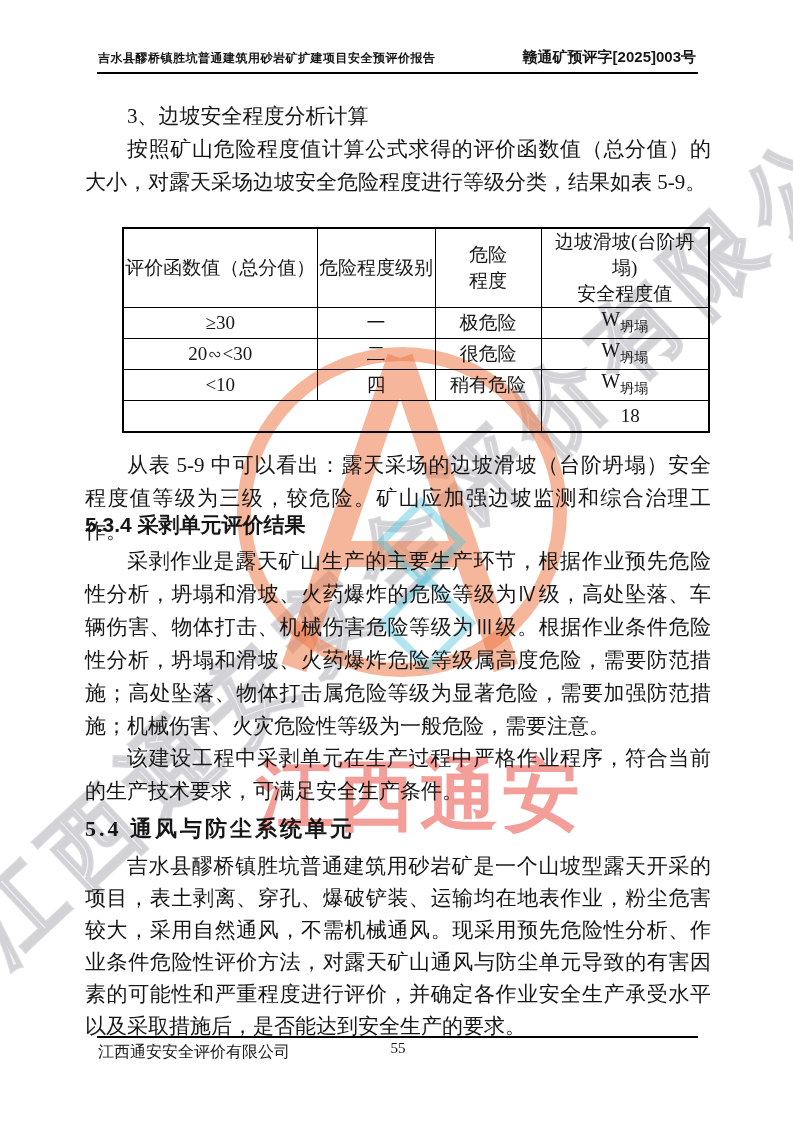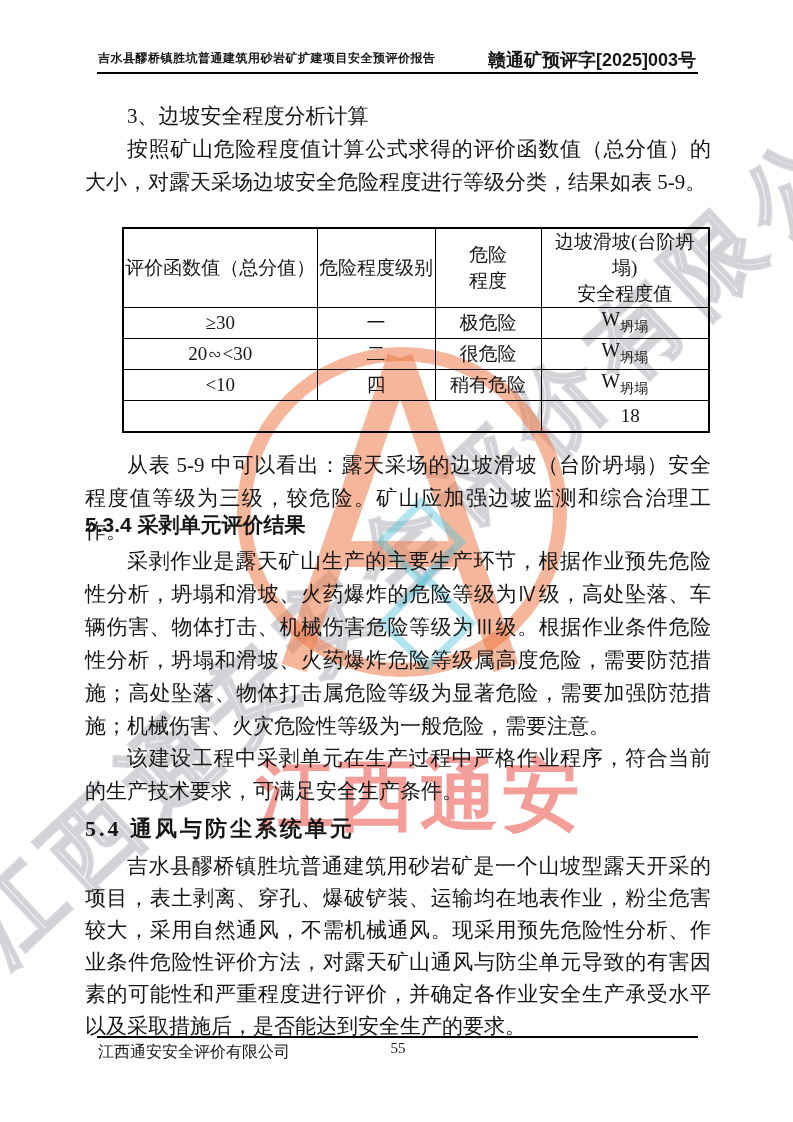--- a/index.html
+++ b/index.html
@@ -8,21 +8,21 @@
     position:relative; width:793px; height:1122px; background:#ffffff;
     overflow:hidden; font-family:"Liberation Serif", serif; color:#161616;
   }
   .layer { position:absolute; inset:0; }
   .wm-layer { z-index:0; pointer-events:none; }
   .content-layer { z-index:1; }
 
   
   .header-left  { position:absolute; left:98px; top:50px; font-size:12px; font-weight:700;
                   font-family:"Liberation Sans", sans-serif; letter-spacing:0.5px; }
-  .header-right { position:absolute; right:97px; top:48px; font-size:18px; font-weight:800;
+  .header-right { position:absolute; right:97px; top:48px; font-size:15px; font-weight:800;
                   font-family:"Liberation Sans", sans-serif; }
   .header-rule  { position:absolute; left:97px; top:72px; width:601px; height:2px; background:#000; }
 
   
   .para { position:absolute; left:85px; width:626px; font-size:21px; line-height:33px;
           text-align:justify; }
   .indent { text-indent:2em; }
   .p1 { top:100px; }
   .p2 { top:133px; }
   .p3 { top:449px; }

